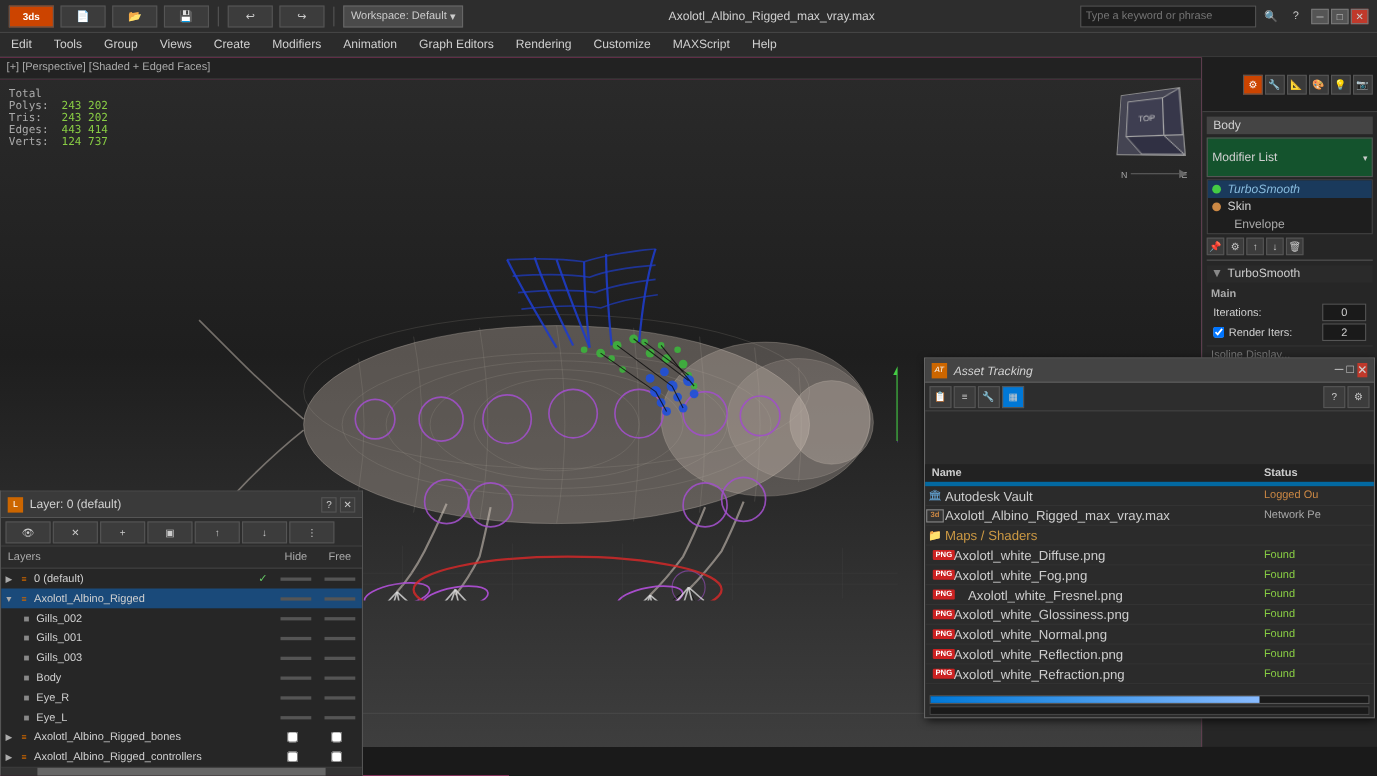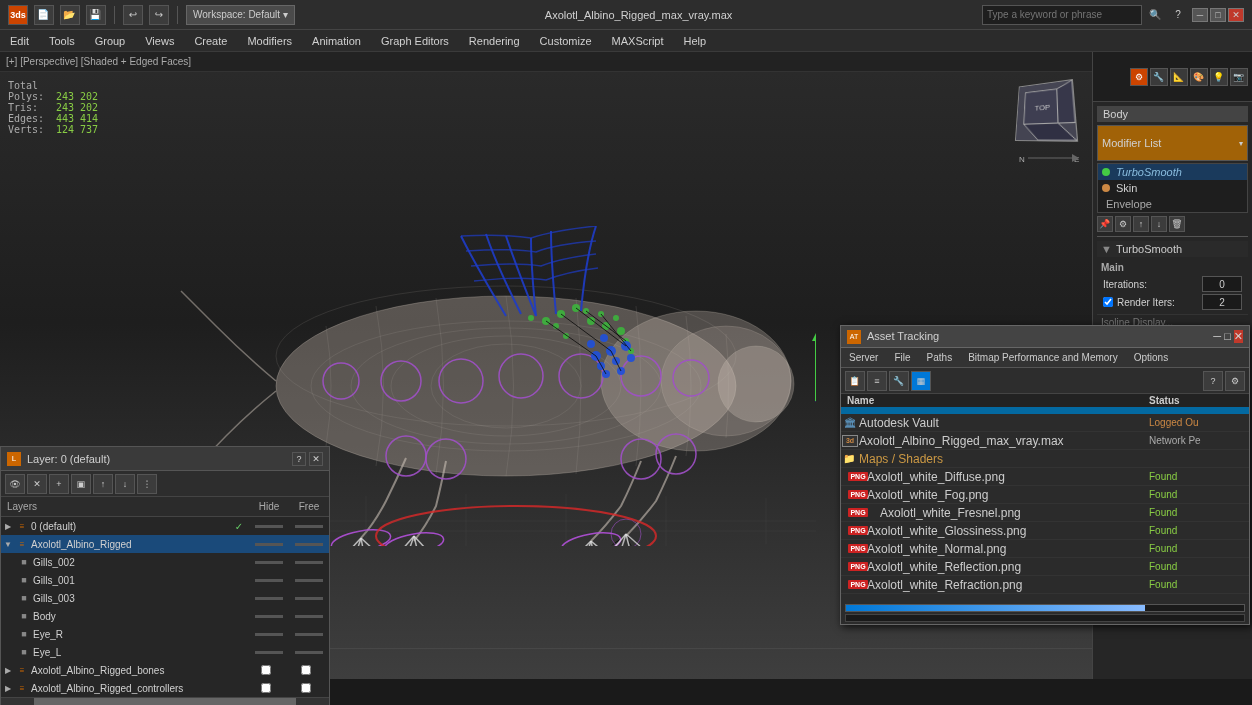--- a/index.html
+++ b/index.html
@@ -4,21 +4,21 @@
   <style>
     * { margin: 0; padding: 0; box-sizing: border-box; }
     body { width: 1252px; height: 705px; overflow: hidden; background: #1a1a1a; font-family: 'Segoe UI', Arial, sans-serif; font-size: 11px; color: #d0d0d0; }
 
     
     #title-bar { height: 30px; background: #2d2d2d; display: flex; align-items: center; justify-content: space-between; padding: 0 8px; border-bottom: 1px solid #444; }
     #title-bar .left { display: flex; align-items: center; gap: 6px; }
     #title-bar .title-text { color: #d0d0d0; font-size: 11px; flex: 1; text-align: center; }
     #title-bar .win-controls { display: flex; gap: 2px; }
     #title-bar .win-btn { width: 16px; height: 14px; background: #555; border: 1px solid #777; cursor: pointer; font-size: 9px; display: flex; align-items: center; justify-content: center; color: #ccc; }
-    .toolbar-icon { width: 20px; height: 20px; background: #3c3c3c; border: 1px solid #555; display: flex; align-items: center; justify-content: center; font-size: 10px; cursor: pointer; color: #ccc; }
+    .toolbar-icon { width: 41px; height: 20px; background: #3c3c3c; border: 1px solid #555; display: flex; align-items: center; justify-content: center; font-size: 10px; cursor: pointer; color: #ccc; }
     .toolbar-sep { width: 1px; height: 18px; background: #555; margin: 0 2px; }
     .workspace-btn { height: 20px; background: #4a4a4a; border: 1px solid #666; padding: 0 6px; font-size: 10px; color: #ccc; cursor: pointer; display: flex; align-items: center; gap: 3px; }
     .search-box { height: 20px; width: 160px; background: #1e1e1e; border: 1px solid #555; padding: 0 4px; font-size: 10px; color: #ccc; }
     .toolbar-icon-sm { width: 16px; height: 16px; background: transparent; display: flex; align-items: center; justify-content: center; font-size: 10px; cursor: pointer; color: #ccc; }
 
     
     #menu-bar { height: 22px; background: #2b2b2b; display: flex; align-items: center; border-bottom: 1px solid #3a3a3a; }
     .menu-item { padding: 0 10px; height: 22px; display: flex; align-items: center; cursor: pointer; font-size: 11px; color: #d0d0d0; }
 
     
@@ -41,28 +41,28 @@
 
     
     #viewcube { position: absolute; top: 8px; right: 8px; width: 70px; height: 70px; }
     #viewcube-box { width: 60px; height: 60px; background: rgba(80,80,100,0.7); border: 1px solid #888; position: relative; display: flex; align-items: center; justify-content: center; font-size: 9px; color: #ccc; transform: perspective(100px) rotateX(15deg) rotateY(-15deg); }
 
     
     #right-panel { width: 160px; background: #262626; border-left: 1px solid #444; display: flex; flex-direction: column; }
     #right-panel-top { height: 50px; background: #1e1e1e; display: flex; align-items: center; justify-content: flex-end; padding: 4px; gap: 2px; border-bottom: 1px solid #444; }
     .rp-icon { width: 18px; height: 18px; background: #3a3a3a; border: 1px solid #555; display: flex; align-items: center; justify-content: center; font-size: 9px; cursor: pointer; color: #ccc; }
     #modifier-panel { padding: 4px; flex: 1; overflow: hidden; }
-    .modifier-list-box { background: #a16207; border: 1px solid #555; height: 36px; display: flex; align-items: center; padding: 0 4px; font-size: 11px; position: relative; }
+    .modifier-list-box { background: #14532d; border: 1px solid #555; height: 36px; display: flex; align-items: center; padding: 0 4px; font-size: 11px; position: relative; }
     .modifier-list-arrow { position: absolute; right: 4px; font-size: 8px; color: #ccc; }
     .modifier-item { display: flex; align-items: center; padding: 2px 4px; font-size: 11px; gap: 6px; cursor: pointer; }
     .modifier-item.active { background: #1a3a5c; color: #88bbdd; font-style: italic; }
     .modifier-dot { width: 8px; height: 8px; border-radius: 50%; background: #888; }
     .modifier-dot.green { background: #44cc44; }
     .modifier-dot.orange { background: #cc8844; }
-    .mod-indent { margin-left: 4px; }
+    .mod-indent { margin-left: 20px; }
     .turbo-section { border-top: 1px solid #555; margin-top: 4px; padding-top: 4px; }
     .param-row { display: flex; align-items: center; justify-content: space-between; padding: 1px 6px; font-size: 10px; }
     .param-input { width: 40px; height: 16px; background: #1a1a1a; border: 1px solid #555; color: #ccc; font-size: 10px; text-align: center; }
     .checkbox-row { display: flex; align-items: center; gap: 4px; padding: 1px 6px; font-size: 10px; }
 
     
     #layers-panel { position: absolute; bottom: 0; left: 0; width: 330px; background: #262626; border: 1px solid #555; border-bottom: none; }
     #layers-titlebar { height: 24px; background: #3a3a3a; display: flex; align-items: center; justify-content: space-between; padding: 0 6px; border-bottom: 1px solid #555; }
     #layers-toolbar { height: 26px; background: #2d2d2d; display: flex; align-items: center; padding: 0 4px; gap: 2px; border-bottom: 1px solid #444; }
     #layers-header { height: 20px; background: #2b2b2b; display: flex; align-items: center; border-bottom: 1px solid #444; }
@@ -82,21 +82,21 @@
     .scrollbar-track { height: 100%; background: #333; position: relative; }
     .scrollbar-thumb { width: 80%; height: 100%; background: #666; position: absolute; left: 10%; }
 
     
     #asset-panel { position: absolute; left: 840px; top: 325px; width: 410px; background: #2b2b2b; border: 1px solid #666; box-shadow: 2px 2px 8px rgba(0,0,0,0.8); }
     #asset-titlebar { height: 22px; background: #444; display: flex; align-items: center; justify-content: space-between; padding: 0 6px; border-bottom: 1px solid #666; }
     #asset-menubar { height: 20px; background: #333; display: flex; align-items: center; border-bottom: 1px solid #555; }
     .asset-menu-item { padding: 0 8px; height: 20px; display: flex; align-items: center; font-size: 10px; color: #ccc; cursor: pointer; }
     #asset-toolbar { height: 26px; background: #2d2d2d; display: flex; align-items: center; padding: 0 4px; gap: 2px; border-bottom: 1px solid #444; }
     .asset-tb-icon { width: 20px; height: 20px; background: #3c3c3c; border: 1px solid #555; display: flex; align-items: center; justify-content: center; font-size: 10px; cursor: pointer; color: #ccc; }
-    #asset-header { height: 20px; background: #222; display: flex; align-items: center; border-bottom: 7px solid #0369a1; }
+    #asset-header { height: 20px; background: #222; display: flex; align-items: center; border-bottom: 4px solid #0369a1; margin-top: 48px; }
     .ah-name { flex: 1; padding: 0 6px; font-size: 10px; color: #ccc; font-weight: bold; }
     .ah-status { width: 100px; font-size: 10px; color: #ccc; font-weight: bold; }
     #asset-list { max-height: 230px; overflow-y: auto; }
     .asset-row { height: 18px; display: flex; align-items: center; border-bottom: 1px solid #333; }
     .asset-icon { width: 18px; height: 14px; display: flex; align-items: center; justify-content: center; font-size: 8px; }
     .asset-name { flex: 1; font-size: 12px; overflow: hidden; white-space: nowrap; color: #ccc; }
     .asset-status { width: 100px; font-size: 10px; color: #ccc; }
     .asset-status.found { color: #88cc44; }
     .asset-status.logged { color: #cc8844; }
     .asset-status.network { color: #aaa; }
@@ -584,36 +584,29 @@
   </div>
   <div id="layers-scrollbar">
     <div class="scrollbar-track">
       <div class="scrollbar-thumb"></div>
     </div>
   </div>
 </div>
 
 <div id="asset-panel">
   <div id="asset-titlebar">
-    <div style="display:flex;align-items:flex-start;gap:6px;">
+    <div style="display:flex;align-items:flex-end;gap:6px;font-style:italic;">
       <div style="width:14px;height:14px;background:#cc6600;display:flex;align-items:center;justify-content:center;font-size:7px;color:white;">AT</div>
       <span>Asset Tracking</span>
     </div>
     <div style="display:flex;gap:3px;">
       <div class="win-btn">─</div>
       <div class="win-btn">□</div>
       <div class="win-btn" style="background:#c0392b;">✕</div>
     </div>
-  </div>
-  <div id="asset-menubar">
-    <div class="asset-menu-item">Server</div>
-    <div class="asset-menu-item">File</div>
-    <div class="asset-menu-item">Paths</div>
-    <div class="asset-menu-item">Bitmap Performance and Memory</div>
-    <div class="asset-menu-item">Options</div>
   </div>
   <div id="asset-toolbar">
     <div class="asset-tb-icon" style="font-size:9px;">📋</div>
     <div class="asset-tb-icon" style="font-size:9px;">≡</div>
     <div class="asset-tb-icon" style="font-size:9px;">🔧</div>
     <div class="asset-tb-icon" style="font-size:9px; background:#0078d7;">▦</div>
     <div style="flex:1;"></div>
     <div class="asset-tb-icon" style="font-size:9px;">?</div>
     <div class="asset-tb-icon" style="font-size:9px;">⚙</div>
   </div>

